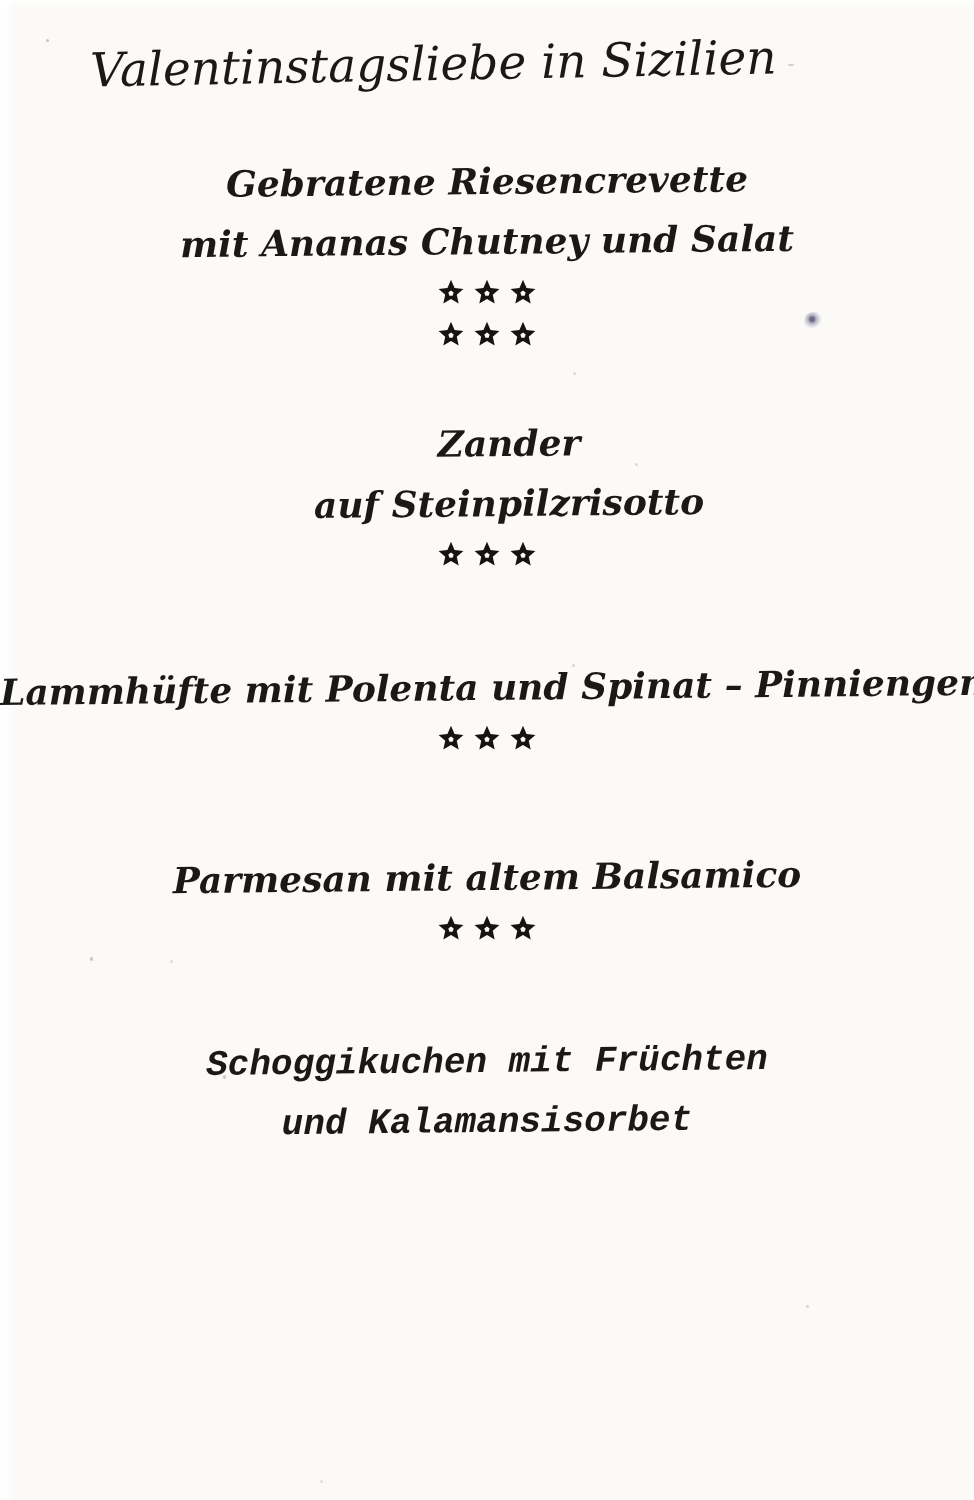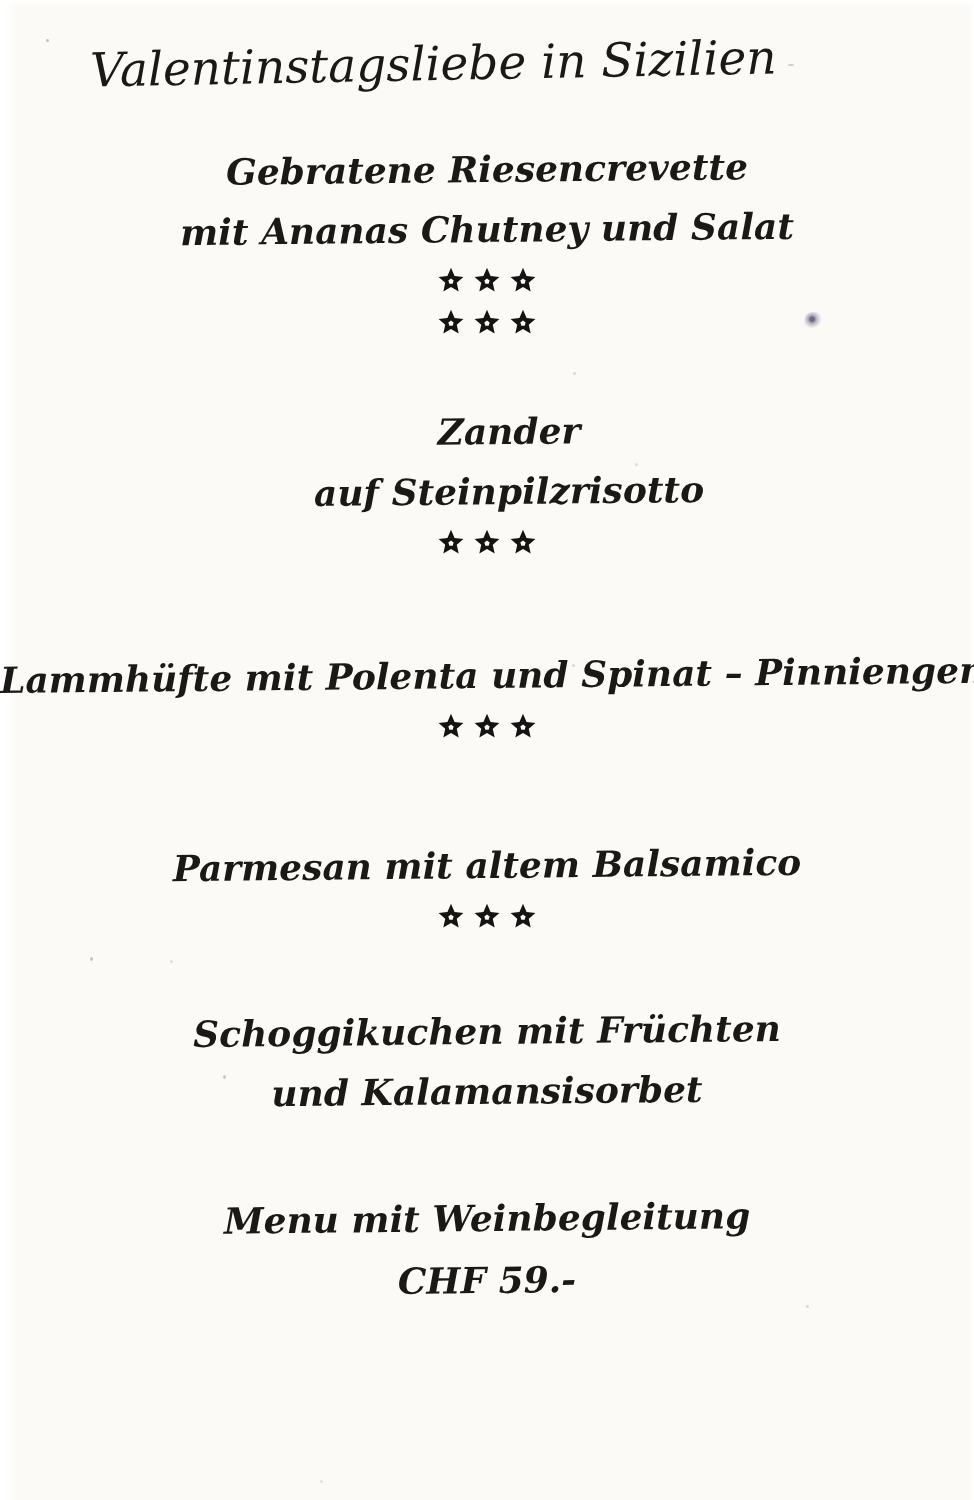--- a/index.html
+++ b/index.html
@@ -46,26 +46,26 @@
 
   .sep {
     height: 42px;
     display: flex;
     justify-content: center;
     align-items: center;
     gap: 8px;
   }
   .sep svg { display: block; }
 
-  .mt-c1 { margin-top: 48px; }
+  .mt-c1 { margin-top: 60px; }
   .mt-c2 { margin-top: 56px; }
   .mt-c3 { margin-top: 58px; padding-left: 44px; }
   .mt-c4 { margin-top: 82px; }
   .mt-c5 { margin-top: 88px; }
-  .mt-c6 { margin-top: 64px; }
+  .mt-c6 { margin-top: 84px; font-family: Liberation Mono, monospace; }
   .mt-footer { margin-top: 66px; }
 
   
   .speck {
     position: absolute;
     border-radius: 50%;
     pointer-events: none;
   }
   .smudge {
     position: absolute;
@@ -159,24 +159,20 @@
     <svg width="28" height="28" viewBox="0 0 30 30">
         <path fill="#151412" fill-rule="evenodd" d="M15 2 L18.82 10.74 L28.31 11.67 L21.18 18.01 L23.23 27.33 L15 22.5 L6.77 27.33 L8.82 18.01 L1.69 11.67 L11.18 10.74 Z M15 13.5 L17.85 15.57 L16.76 18.93 L13.24 18.93 L12.15 15.57 Z"></path>
       </svg>
   </div>
 
   <div class="course mt-c6">
     <div class="line">Schoggikuchen mit Früchten</div>
     <div class="line">und Kalamansisorbet</div>
   </div>
 
-  <div class="footer mt-footer">
-    <div class="line">Menu mit Weinbegleitung</div>
-    <div class="line">CHF 59.-</div>
-  </div>
 
   <div class="smudge"></div>
   <div class="speck" style="left:46px;top:39px;width:3px;height:3px;background:#b4b4bc;opacity:.8;"></div>
   <div class="speck" style="left:788px;top:64px;width:6px;height:2px;border-radius:40%;background:#c2c2ca;opacity:.8;"></div>
   <div class="speck" style="left:573px;top:372px;width:3px;height:3px;background:#c9c9cf;opacity:.7;"></div>
   <div class="speck" style="left:635px;top:463px;width:3px;height:3px;background:#cdcdd3;opacity:.7;"></div>
   <div class="speck" style="left:572px;top:664px;width:3px;height:3px;background:#c4c4ca;opacity:.7;"></div>
   <div class="speck" style="left:90px;top:957px;width:3px;height:4px;background:#b8b4c4;opacity:.8;"></div>
   <div class="speck" style="left:170px;top:960px;width:3px;height:3px;background:#c9c9cf;opacity:.6;"></div>
   <div class="speck" style="left:223px;top:1075px;width:3px;height:4px;background:#b9b9c1;opacity:.8;"></div>

